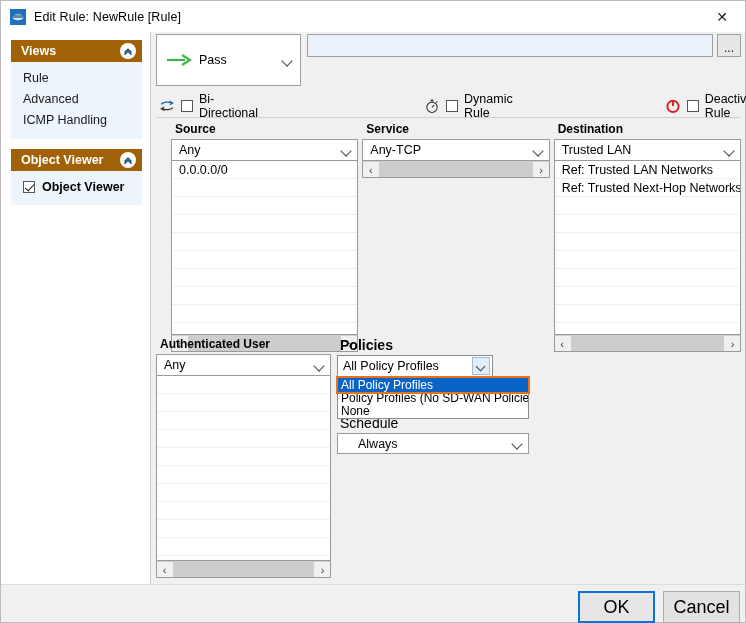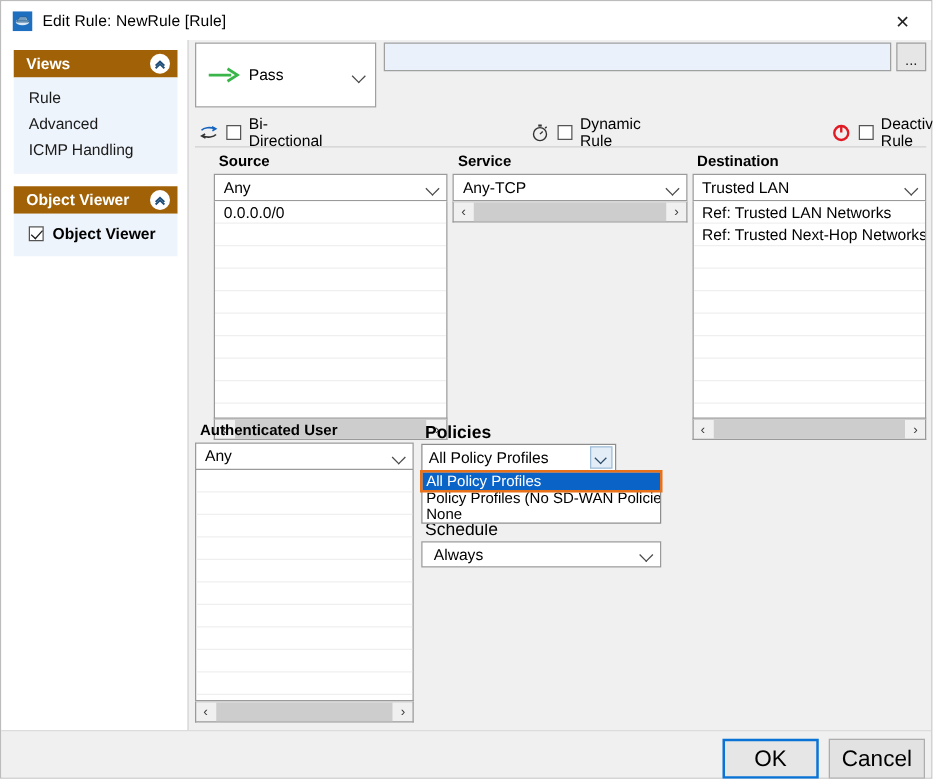--- a/index.html
+++ b/index.html
@@ -383,21 +383,21 @@
     line-height: 14px;
   }
   .sched-combo {
     width: 192px;
     height: 21px;
     background: #fff;
     border: 1px solid #9a9a9a;
     box-sizing: border-box;
     display: flex;
     align-items: center;
-    padding: 0 4px 0 9px;
+    padding: 0 4px 0 20px;
     font-size: 12.5px;
   }
   .sched-combo .v { flex: 1 1 auto; }
   .sched-block { margin-top: 38px; }
 
   
   .footer {
     flex: 0 0 auto;
     height: 37px;
     background: #f0f0f0;

